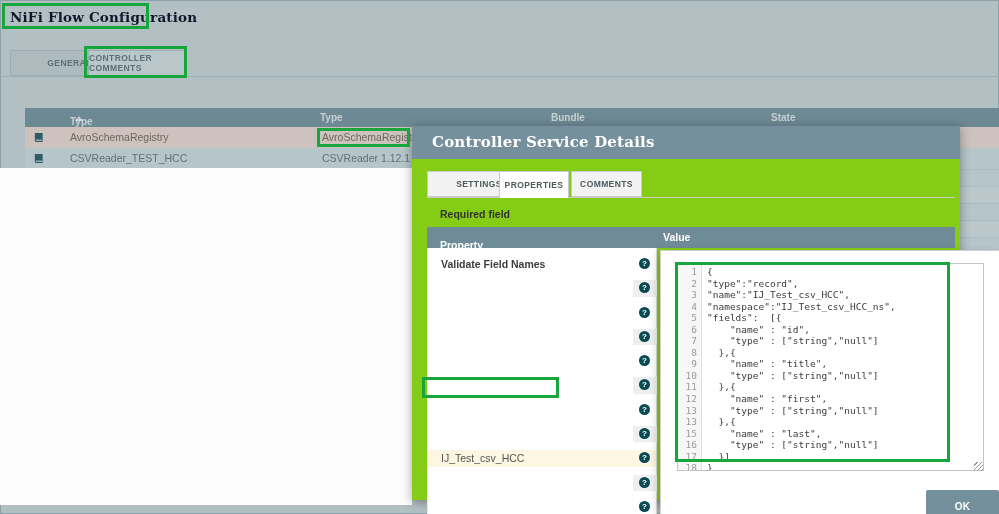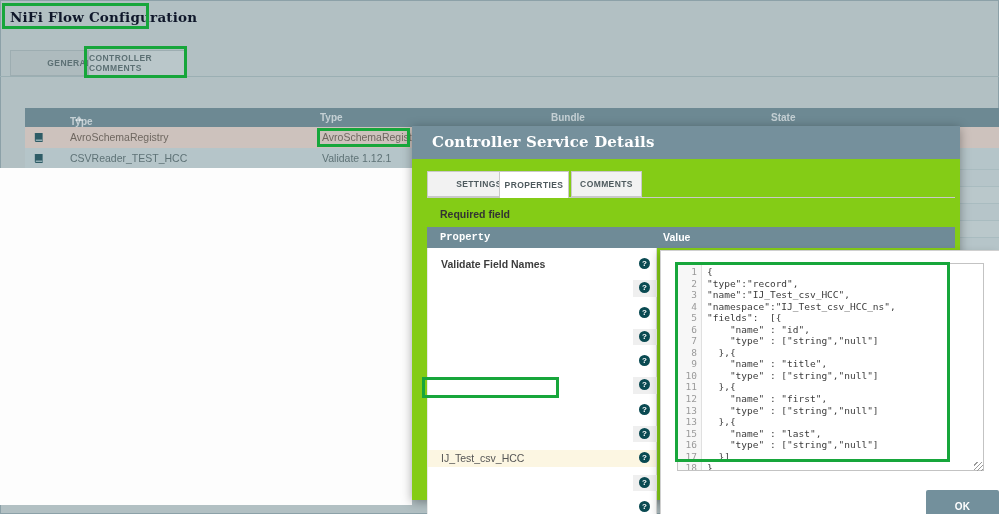--- a/index.html
+++ b/index.html
@@ -70,21 +70,21 @@
   }
   .dlg-tab.settings { left:15px;  width:92px;padding-left:12px; }
   .dlg-tab.properties { left:87px; width:70px; height:27px; background:#fff; border-bottom:none; z-index:4; }
   .dlg-tab.comments { left:159px; width:71px; }
   .dlg-tabrule { position:absolute; left:15px; top:71px; width:528px; height:1px; background:#c9c9c9; z-index:3; }
   .required { position:absolute; left:20px; top:82px; font-size:10.5px; font-weight:bold; color:#333;padding-left:8px; }
   .prop-header {
     position:absolute; left:15px; top:101px; width:528px; height:21px; background:#6f8b97;
     color:#fff; font-size:10.5px; font-weight:bold;
   }
-  .prop-header .ph-prop { position:absolute; left:13px; top:4px;font-family:Liberation Mono, monospace; }
+  .prop-header .ph-prop { position:absolute; left:13px; top:12px; }
   .prop-header .ph-val  { position:absolute; left:236px; top:4px; }
   .prop-rows {
     position:absolute; left:15px; top:122px; width:230px;
     border-left:1px solid #e8e8e8; border-right:1px solid #dcdcdc; background:#fff;
   }
   .prow { position:relative; height:16.3px; font-size:10.5px; color:#555;margin-top:8px; }
   .prow .pname { position:absolute; left:13px; top:2px; white-space:nowrap; }
   .prow.b .pname { font-weight:bold; color:#3c3c3c; }
   .prow.hl { background:#fcf6e2; }
   .prow .chip { position:absolute; left:205px; top:0; width:24px; height:100%; }
@@ -166,21 +166,21 @@
     </svg>
     <span class="cell-name">AvroSchemaRegistry</span>
     <span class="cell-type">AvroSchemaRegistry 1.12.1</span>
   </div>
   <div class="abs svc-row r2">
     <svg class="book-icon" viewBox="0 0 12 12">
       <path fill="#2e5c66" d="M2.5 1 h8 v10 h-7 a1.5 1.5 0 0 1 -1.5-1.5 v-8 a0.5 0.5 0 0 1 0.5-0.5 z"></path>
       <path fill="#cfe0e3" d="M3 8.4 h7 v1 h-7 z"></path>
     </svg>
     <span class="cell-name">CSVReader_TEST_HCC</span>
-    <span class="cell-type">Validate 1.12.1</span>
+    <span class="cell-type">CSVReader 1.12.1</span>
   </div>
 
   <div class="abs stripe a" style="top:169px"></div>
   <div class="abs stripe b" style="top:186px"></div>
   <div class="abs stripe a" style="top:203px"></div>
   <div class="abs stripe b" style="top:220px"></div>
   <div class="abs stripe a" style="top:237px"></div>
 
   <div class="abs page-white"></div>
 

